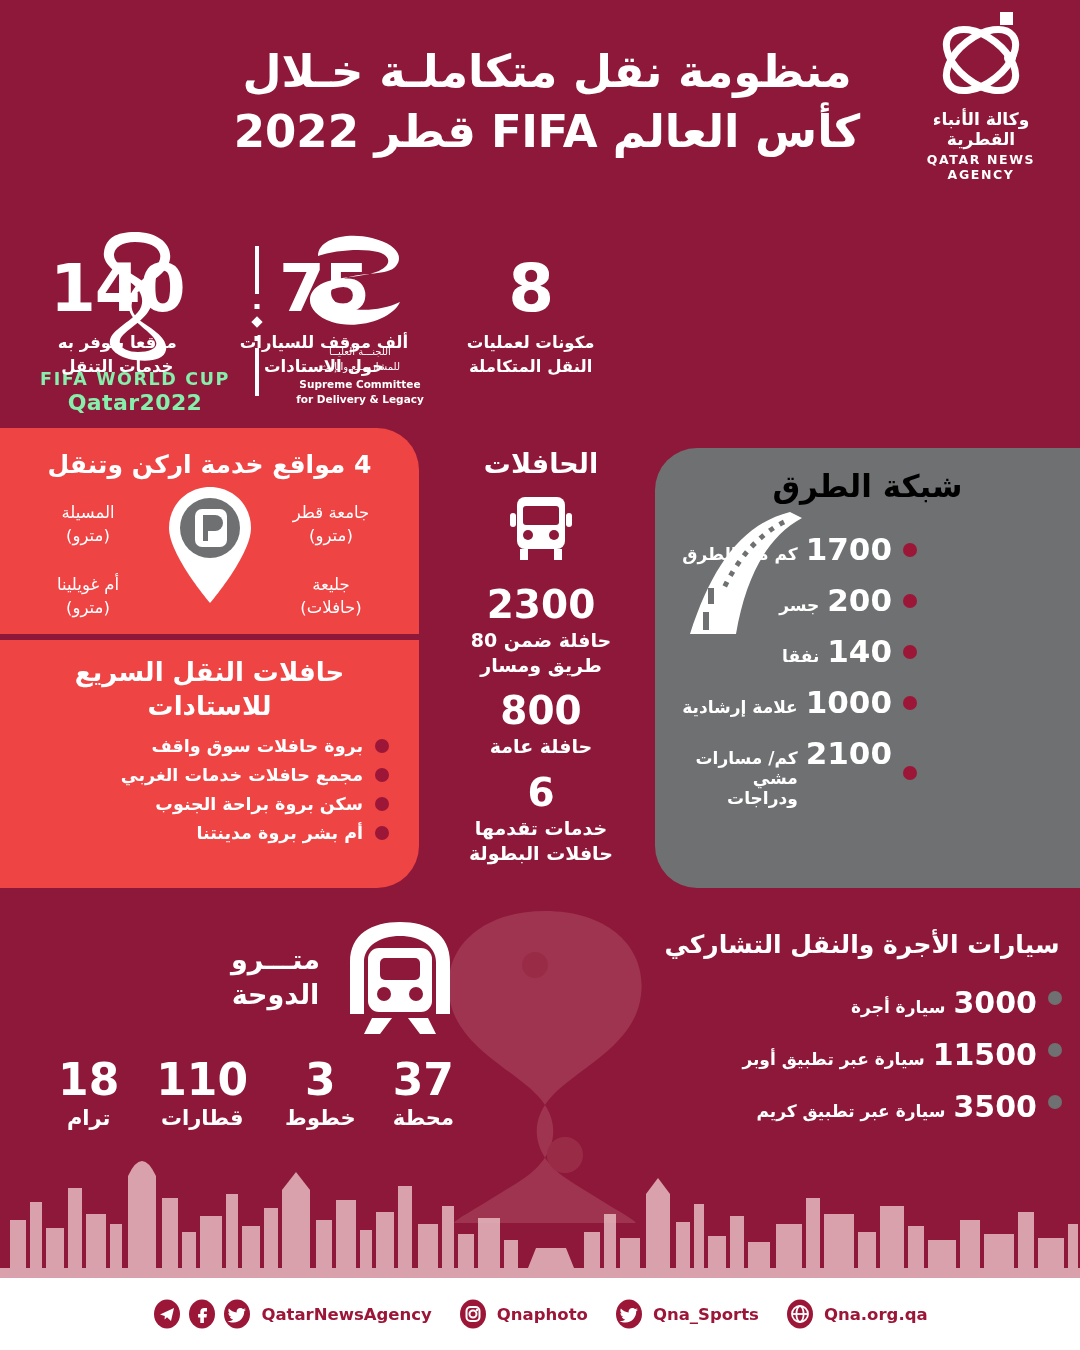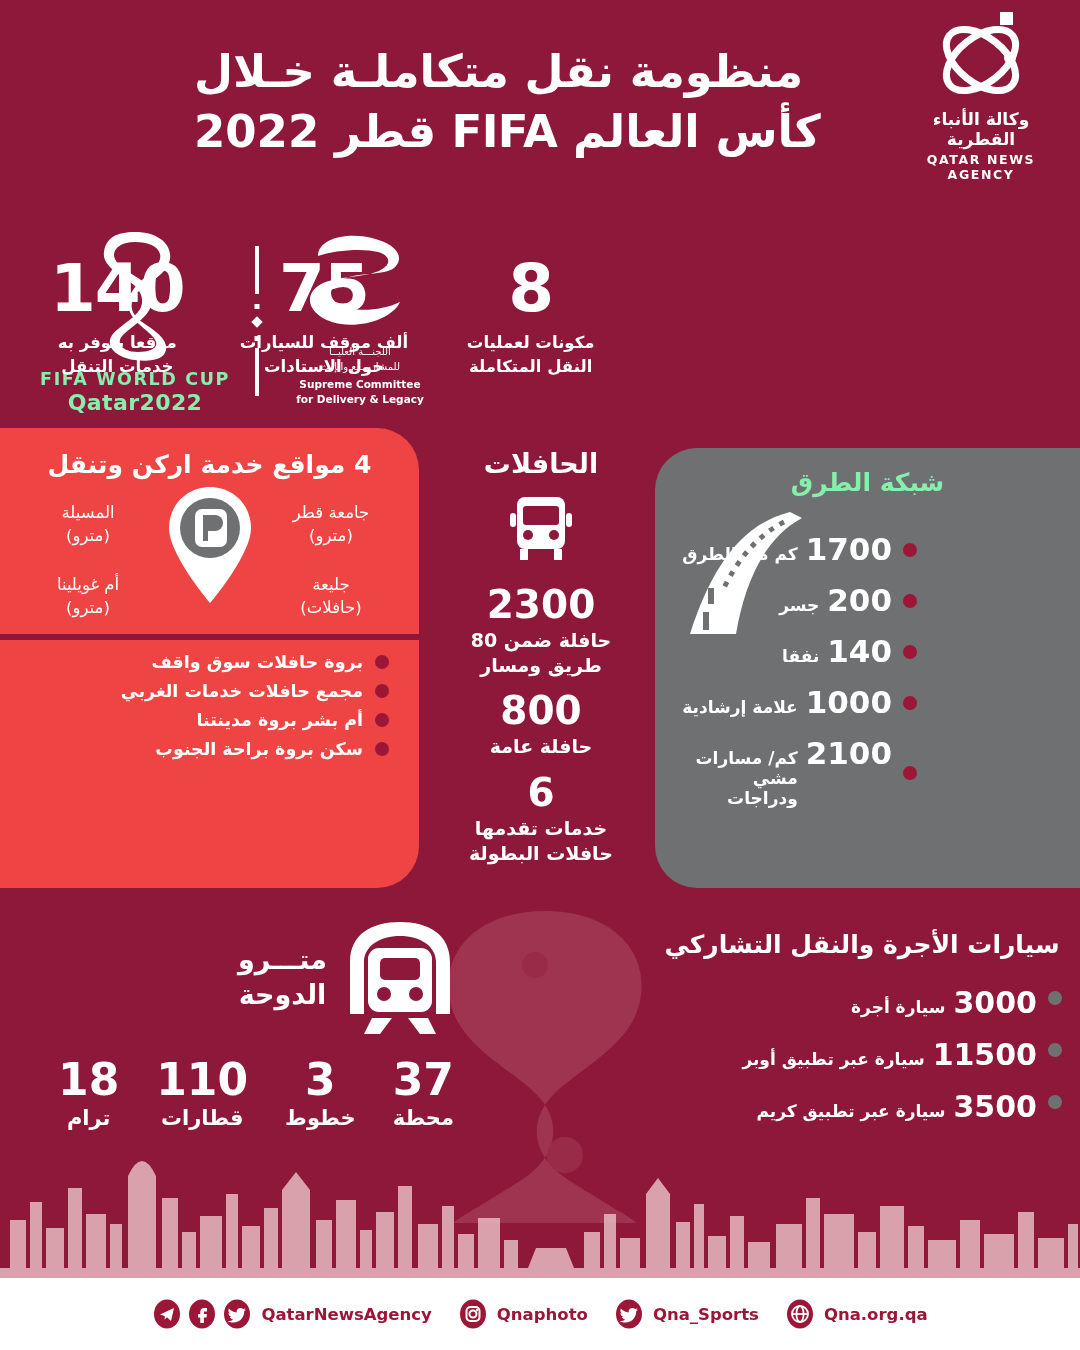--- a/index.html
+++ b/index.html
@@ -13,23 +13,23 @@
   .page { position:absolute; inset:0; width:1080px; height:1350px; }
 
   
   .header { position:absolute; top:0; left:0; width:1080px; height:215px; }
   .qna-logo { position:absolute; top:8px; right:14px; width:170px; text-align:center; color:#fff; }
   .qna-mark { width:110px; height:95px; margin:0 auto; }
   .qna-ar { font-size:17px; font-weight:bold; letter-spacing:.5px; margin-top:2px; }
   .qna-en { font-size:12.5px; font-weight:bold; letter-spacing:1.6px; margin-top:3px; }
 
   .title {
-    position:absolute; top:42px; right:196px; width:690px;
+    position:absolute; top:42px; right:188px; width:690px;
     color:#fff; font-size:45px; font-weight:bold; line-height:1.33;
-    text-align:left; letter-spacing:-0.5px;
+    text-align:center; letter-spacing:-0.5px;
   }
   .title .ln { display:block; }
 
   
   .logos { position:absolute; top:228px; right:640px; width:400px; height:190px; }
   .sc-logo { position:absolute; right:5px; top:2px; width:150px; text-align:center; color:#fff; }
   .sc-swirl { width:120px; height:105px; margin:0 auto; }
   .sc-ar { font-size:10px; letter-spacing:1px; margin-top:6px; line-height:1.45; }
   .sc-en { font-size:10.5px; font-weight:bold; line-height:1.4; margin-top:3px; direction:ltr; }
   .divider { position:absolute; right:176px; top:18px; width:14px; height:150px; }
@@ -73,40 +73,40 @@
   .bus-icon { width:72px; height:72px; margin:14px auto 16px; }
   .bus-num { font-size:39px; font-weight:bold; line-height:1; }
   .bus-lbl { font-size:19px; font-weight:bold; line-height:1.3; margin-top:4px; }
   .bus-gap { height:14px; }
 
   
   .panel-right {
     position:absolute; top:448px; right:0; left:655px; width:425px; height:440px;
     background:#6e7071; border-radius:42px 0 0 42px;
   }
-  .road-title { text-align:center; color:#86efac; font-size:25px; font-weight:bold; padding:20px 28px 0; }
+  .road-title { text-align:center; color:#000000; font-size:31px; font-weight:bold; padding:20px 28px 0; }
   .road-icon { position:absolute; right:258px; top:58px; width:150px; height:135px; }
   .road-list { position:absolute; left:22px; top:86px; width:240px; }
   .road-row { display:flex; align-items:center; gap:11px; margin-bottom:20px; justify-content:flex-start; }
   .road-row .num { color:#fff; font-size:31px; font-weight:bold; line-height:1; }
   .road-row .lbl { color:#fff; font-size:17px; font-weight:bold; }
   .road-row .pair { display:flex; align-items:baseline; gap:8px; }
 
   
   .taxi { position:absolute; top:930px; right:18px; width:400px; color:#fff; }
   .taxi-title { text-align:center; font-size:25px; font-weight:bold; }
   .taxi-list { margin-top:18px; }
   .taxi-row { display:flex; align-items:center; gap:11px; margin-bottom:11px; }
   .taxi-row .pair { display:flex; align-items:baseline; gap:8px; }
   .taxi-row .num { font-size:30px; font-weight:bold; line-height:1; }
   .taxi-row .lbl { font-size:17px; font-weight:bold;margin-top:20px; }
 
   
   .metro { position:absolute; top:918px; left:40px; width:420px; color:#fff; }
-  .metro-head { display:flex; align-items:center; justify-content:flex-start; gap:13px; direction:rtl; }
+  .metro-head { display:flex; align-items:center; justify-content:flex-start; gap:20px; direction:rtl; }
   .metro-icon { width:120px; height:118px; flex:0 0 auto; }
   .metro-title { font-size:27px; font-weight:bold; line-height:1.3; text-align:center; }
   .metro-nums { display:flex; justify-content:space-between; margin-top:22px; padding:0 6px 0 18px; direction:rtl; }
   .mcell { text-align:center; }
   .mcell .num { font-size:44px; font-weight:bold; line-height:1; }
   .mcell .lbl { font-size:21px; font-weight:bold; margin-top:4px; }
 
   
   .trophy-wm { position:absolute; top:905px; left:395px; width:300px; height:320px; opacity:.16; }
 
@@ -238,36 +238,37 @@
           <div>(مترو)</div>
         </div>
         <div class="pr-cell pr-c4">
           <div>أم غويلينا</div>
           <div>(مترو)</div>
         </div>
       </div>
     </div>
 
     <div style="position:absolute;top:212px;left:0;right:0;">
+      <div class="brt-title">حافلات النقل السريع للاستادات</div>
       <div class="brt-list">
         <div class="brt-row">
           <span class="dot-red"></span>
           <span class="txt">بروة حافلات سوق واقف</span>
         </div>
         <div class="brt-row">
           <span class="dot-red"></span>
           <span class="txt">مجمع حافلات خدمات الغربي</span>
         </div>
         <div class="brt-row">
           <span class="dot-red"></span>
-          <span class="txt">أم بشر بروة مدينتنا</span>
+          <span class="txt">سكن بروة براحة الجنوب</span>
         </div>
         <div class="brt-row">
           <span class="dot-red"></span>
-          <span class="txt">سكن بروة براحة الجنوب</span>
+          <span class="txt">أم بشر بروة مدينتنا</span>
         </div>
       </div>
     </div>
   </div>
 
   <div class="bus">
     <div class="bus-title">الحافلات</div>
     <svg class="bus-icon" viewBox="0 0 72 72">
       <rect x="12" y="4" width="48" height="52" rx="8" fill="#ffffff"></rect>
       <rect x="18" y="13" width="36" height="19" rx="3" fill="#8e1839"></rect>

